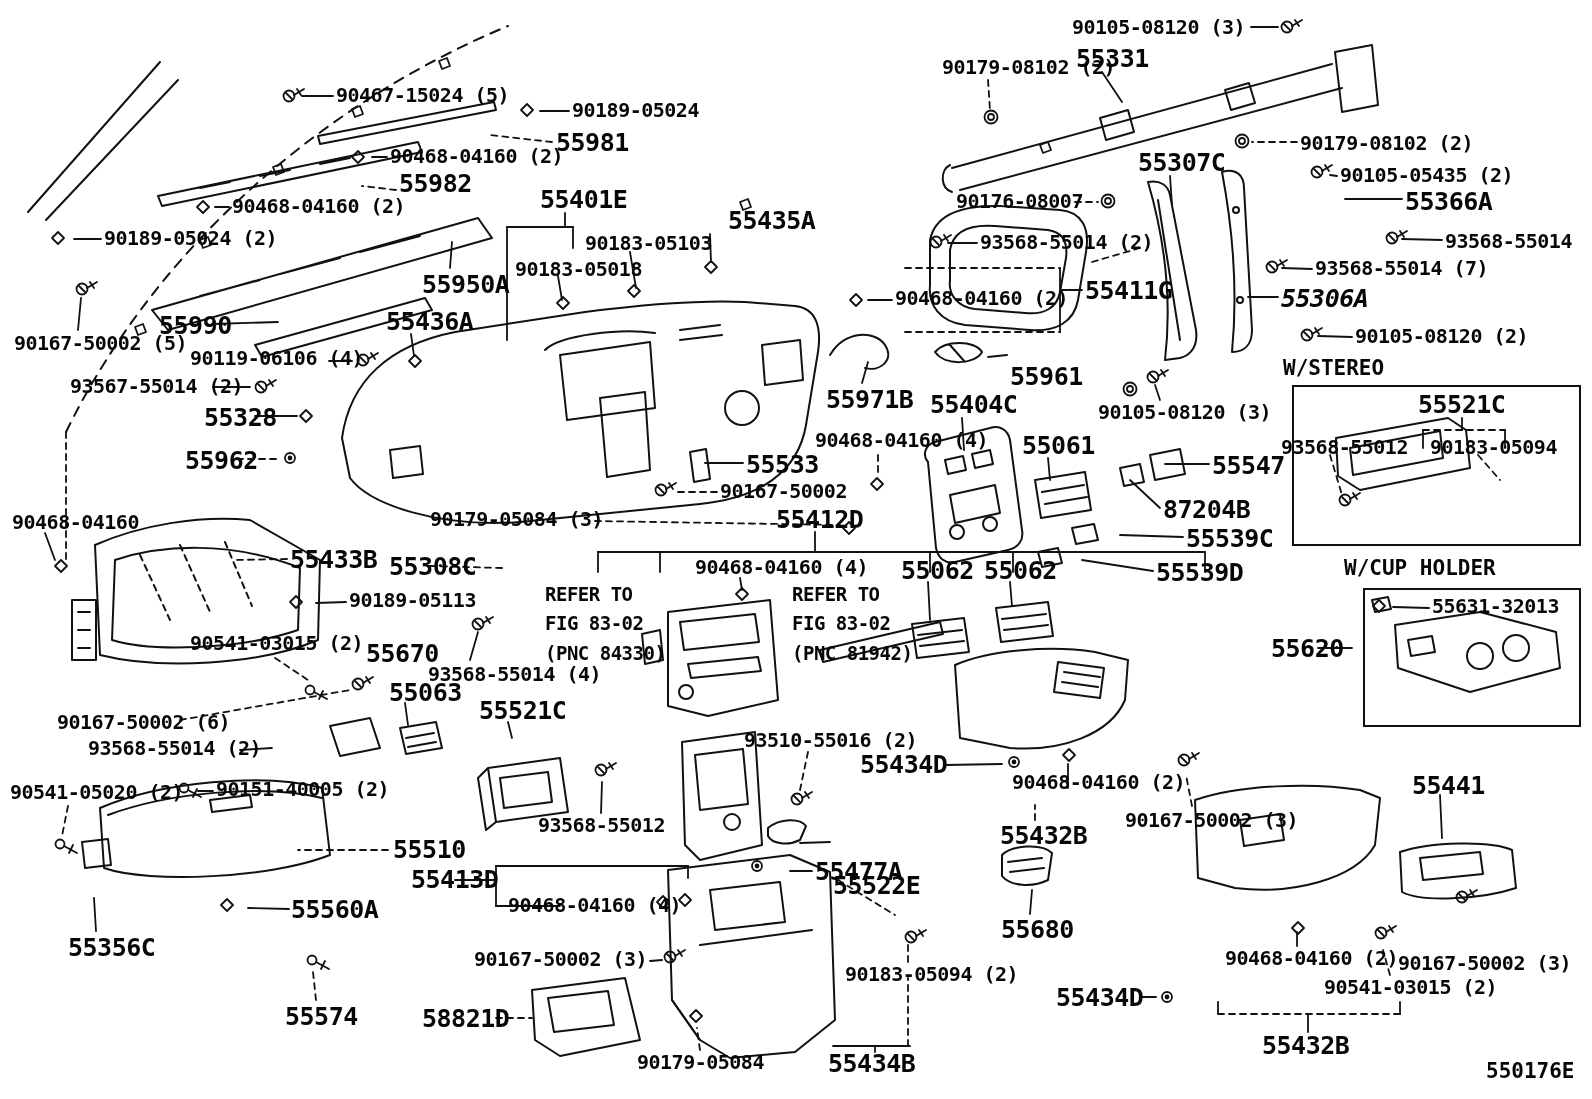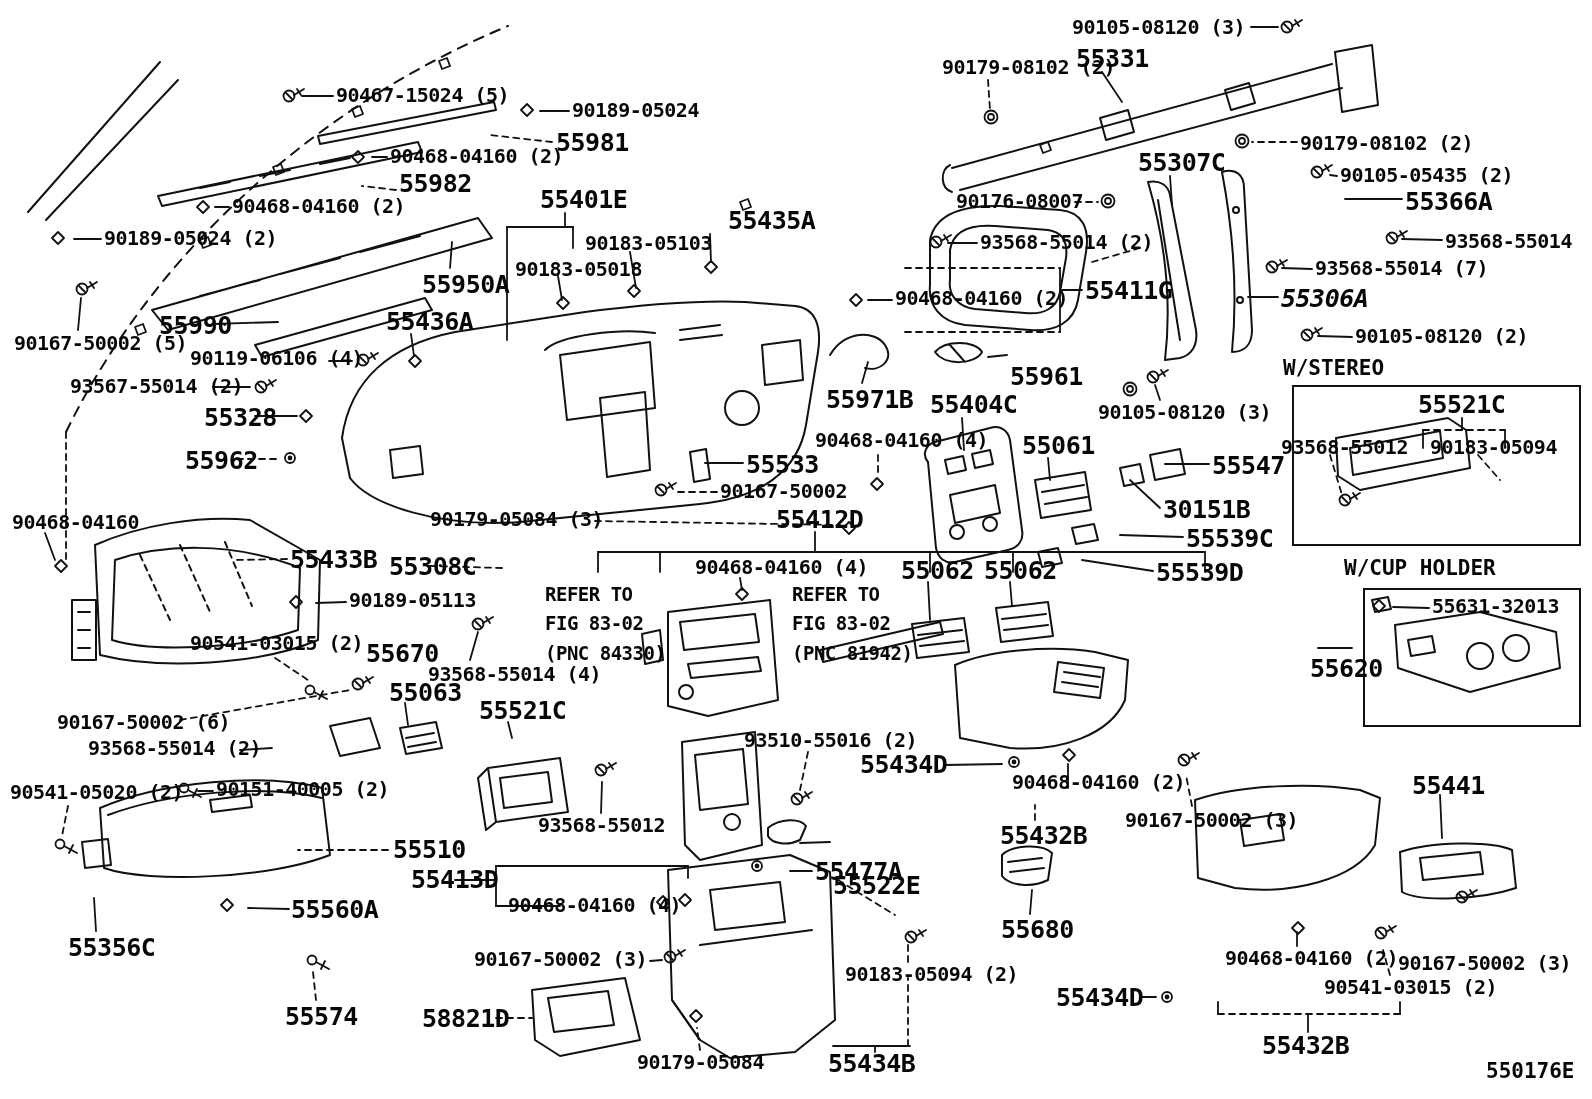--- a/index.html
+++ b/index.html
@@ -556,21 +556,21 @@
     <div class="lb s-l" style="left: 826px; top: 386px;">55971B</div>
     <div class="lb s-n" style="left: 1098px; top: 402px;">90105-08120 (3)</div>
     <div class="lb s-t" style="left: 1283px; top: 357px;">W/STEREO</div>
     <div class="lb s-l" style="left: 930px; top: 391px;">55404C</div>
     <div class="lb s-n" style="left: 815px; top: 430px;">90468-04160 (4)</div>
     <div class="lb s-l" style="left: 1022px; top: 432px;">55061</div>
     <div class="lb s-l" style="left: 1418px; top: 391px;">55521C</div>
     <div class="lb s-n" style="left: 1281px; top: 437px;">93568-55012</div>
     <div class="lb s-n" style="left: 1430px; top: 437px;">90183-05094</div>
     <div class="lb s-l" style="left: 1212px; top: 452px;">55547</div>
-    <div class="lb s-l" style="left: 1163px; top: 496px;">30151B</div>
+    <div class="lb s-l" style="left: 1163px; top: 496px;">87204B</div>
     <div class="lb s-l" style="left: 746px; top: 451px;">55533</div>
     <div class="lb s-n" style="left: 720px; top: 481px;">90167-50002</div>
     <div class="lb s-l" style="left: 1186px; top: 525px;">55539C</div>
     <div class="lb s-l" style="left: 1156px; top: 559px;">55539D</div>
     <div class="lb s-l" style="left: 776px; top: 506px;">55412D</div>
     <div class="lb s-n" style="left: 430px; top: 509px;">90179-05084 (3)</div>
     <div class="lb s-n" style="left: 12px; top: 512px;">90468-04160</div>
     <div class="lb s-l" style="left: 290px; top: 546px;">55433B</div>
     <div class="lb s-l" style="left: 389px; top: 553px;">55308C</div>
     <div class="lb s-t" style="left: 1344px; top: 557px;">W/CUP HOLDER</div>
@@ -578,21 +578,21 @@
     <div class="lb s-n" style="left: 695px; top: 557px;">90468-04160 (4)</div>
     <div class="lb s-l" style="left: 901px; top: 557px;">55062</div>
     <div class="lb s-l" style="left: 984px; top: 557px;">55062</div>
     <div class="lb s-r" style="left: 545px; top: 580px;">REFER TO
 FIG 83-02
 (PNC 84330)</div>
     <div class="lb s-r" style="left: 792px; top: 580px;">REFER TO
 FIG 83-02
 (PNC 81942)</div>
     <div class="lb s-n" style="left: 1432px; top: 596px;">55631-32013</div>
-    <div class="lb s-l" style="left: 1310px; top: 635px; margin-top: 20px;">55620</div>
+    <div class="lb s-l" style="left: 1271px; top: 635px;">55620</div>
     <div class="lb s-n" style="left: 190px; top: 633px;">90541-03015 (2)</div>
     <div class="lb s-l" style="left: 366px; top: 640px;">55670</div>
     <div class="lb s-n" style="left: 428px; top: 664px;">93568-55014 (4)</div>
     <div class="lb s-l" style="left: 389px; top: 679px;">55063</div>
     <div class="lb s-l" style="left: 479px; top: 697px;">55521C</div>
     <div class="lb s-n" style="left: 57px; top: 712px;">90167-50002 (6)</div>
     <div class="lb s-n" style="left: 88px; top: 738px;">93568-55014 (2)</div>
     <div class="lb s-n" style="left: 744px; top: 730px;">93510-55016 (2)</div>
     <div class="lb s-l" style="left: 860px; top: 751px;">55434D</div>
     <div class="lb s-n" style="left: 10px; top: 782px;">90541-05020 (2)</div>

